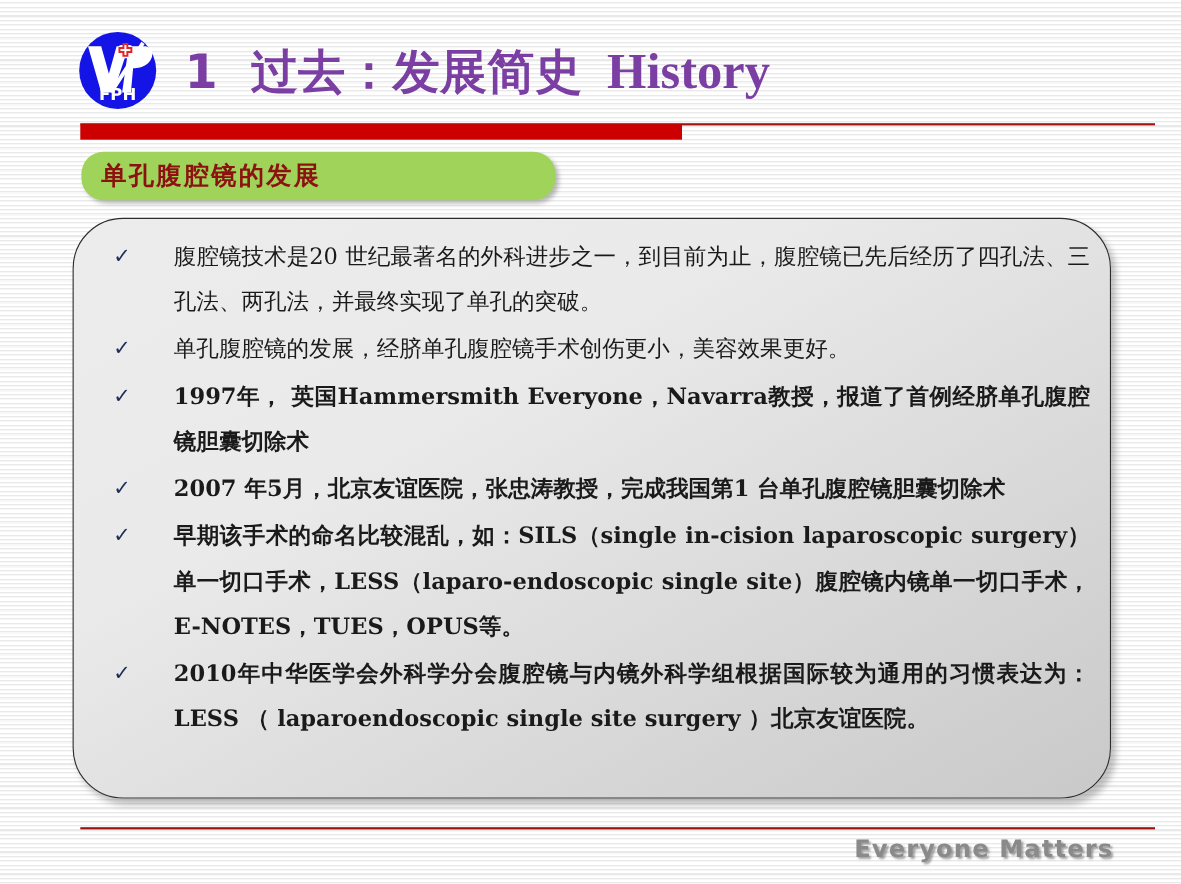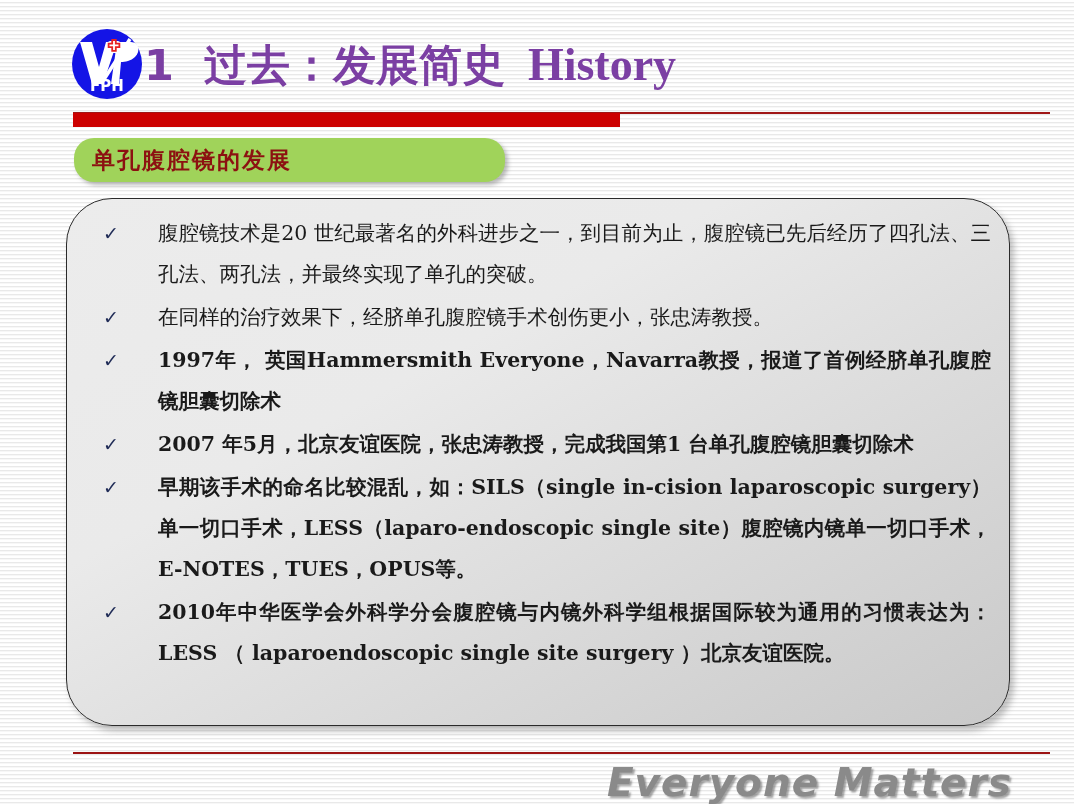--- a/index.html
+++ b/index.html
@@ -39,21 +39,21 @@
     top: 27px;
     width: 78px;
     height: 74px;
     text-align: center;
   }
   #logo svg { display: block; }
 
   
   #title {
     position: absolute;
-    left: 144px;
+    left: 168px;
     top: 32px;
     height: 66px;
     line-height: 66px;
     white-space: nowrap;
     color: #7B3FA3;
     font-size: 45px;
     font-weight: bold;
     letter-spacing: 0px;
   }
   #title .cn {
@@ -167,23 +167,22 @@
     top: 752px;
     width: 977px;
     height: 2px;
     background: #9B1212;
   }
   #footer-tagline {
     position: absolute;
     right: 62px;
     top: 760px;
     font-family: "DejaVu Sans", sans-serif;
-    font-style: italic;
-    font-weight: bold;
-    font-size: 39px;
+    font-weight: bold;
+    font-size: 22px;
     letter-spacing: 1px;
     color: #8a8a8a;
     text-shadow: 2px 2px 2px rgba(90,90,90,0.55);
     white-space: nowrap;
     text-align: center;
   }
 </style>
 </head>
 <body>
 
@@ -217,21 +216,21 @@
   <div id="content-box">
     <div id="bullet-list">
 
       <div class="bullet-row">
         <span class="bullet-mark">✓</span>
         <span class="bullet-text">腹腔镜技术是20 世纪最著名的外科进步之一，到目前为止，腹腔镜已先后经历了四孔法、三孔法、两孔法，并最终实现了单孔的突破。</span>
       </div>
 
       <div class="bullet-row">
         <span class="bullet-mark">✓</span>
-        <span class="bullet-text">在同样的治疗效果下，经脐单孔腹腔镜手术创伤更小，张忠涛教授。</span>
+        <span class="bullet-text">单孔腹腔镜的发展，经脐单孔腹腔镜手术创伤更小，美容效果更好。</span>
       </div>
 
       <div class="bullet-row">
         <span class="bullet-mark">✓</span>
         <span class="bullet-text bold">1997年， 英国Hammersmith Everyone，Navarra教授，报道了首例经脐单孔腹腔镜胆囊切除术</span>
       </div>
 
       <div class="bullet-row">
         <span class="bullet-mark">✓</span>
         <span class="bullet-text bold">2007 年5月，北京友谊医院，张忠涛教授，完成我国第1 台单孔腹腔镜胆囊切除术</span>

